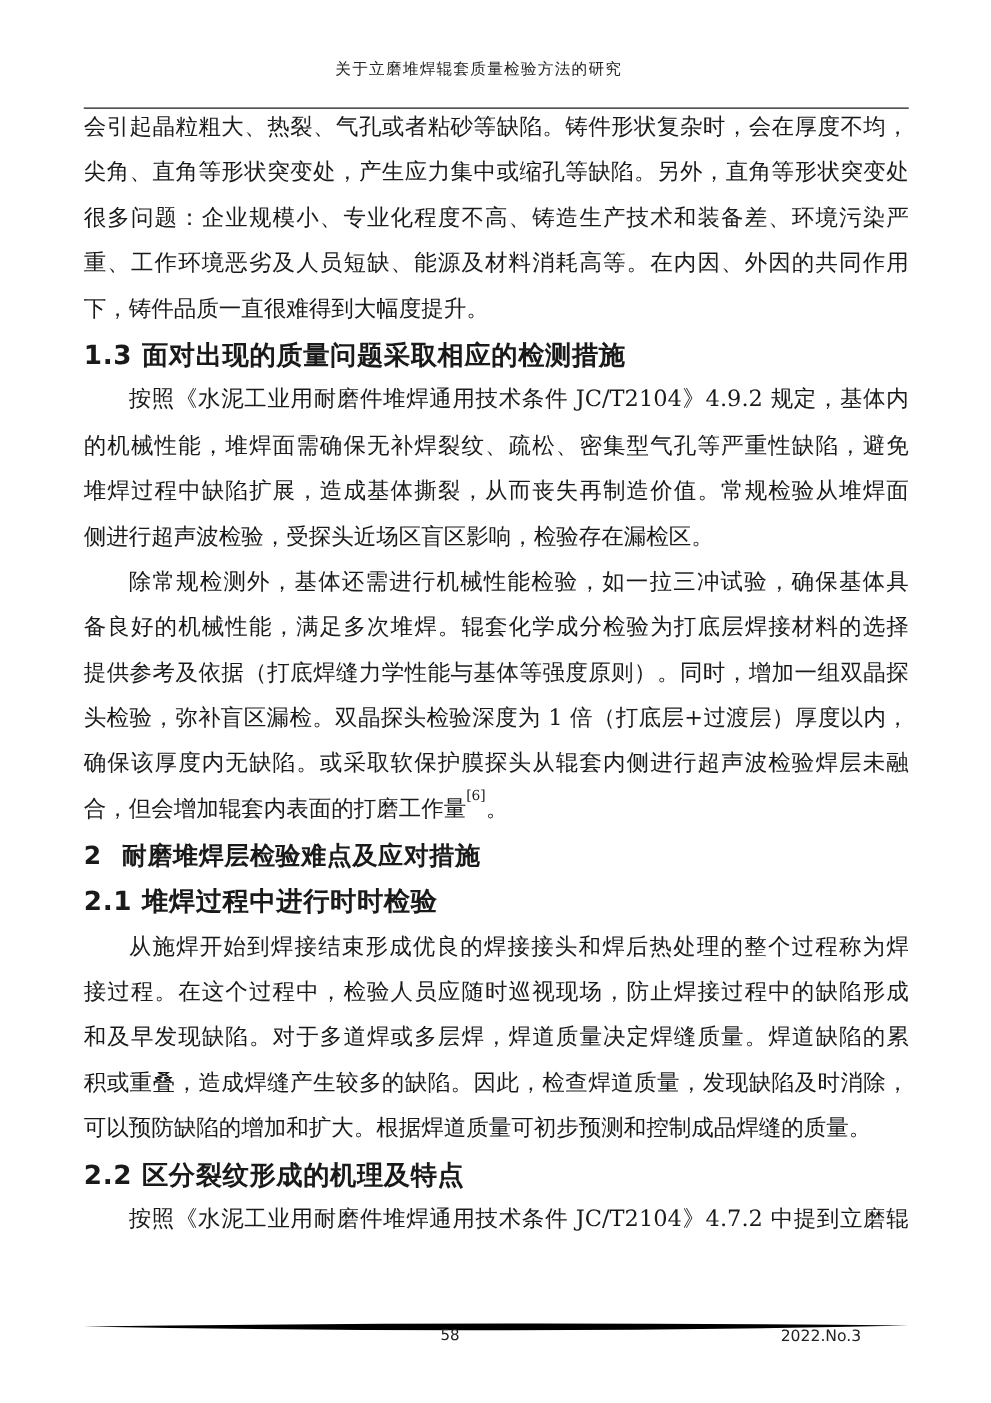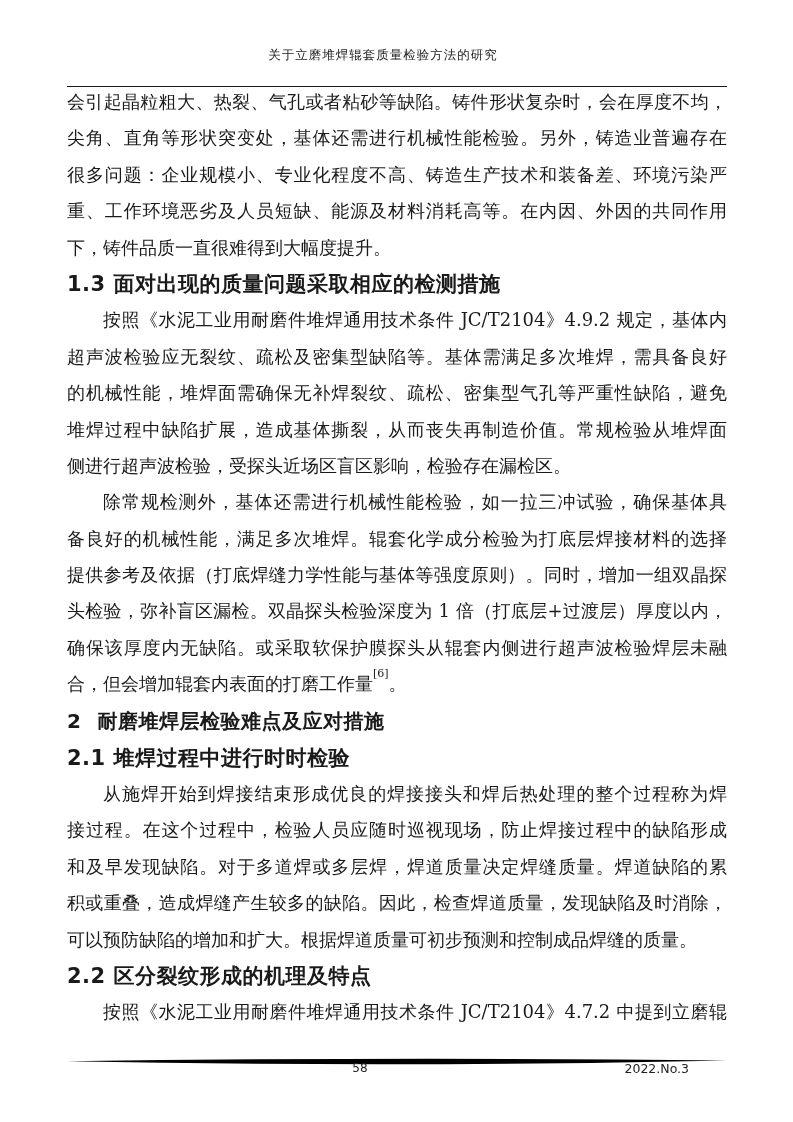--- a/index.html
+++ b/index.html
@@ -45,29 +45,28 @@
   }
 </style>
 </head>
 <body>
 
 <div class="header-title">关于立磨堆焊辊套质量检验方法的研究</div>
 <div class="header-rule"></div>
 
 <div class="content">
   <div class="line">会引起晶粒粗大、热裂、气孔或者粘砂等缺陷。铸件形状复杂时，会在厚度不均，</div>
-  <div class="line">尖角、直角等形状突变处，基体还需进行机械性能检验。另外，铸造业普遍存在</div>
+  <div class="line">尖角、直角等形状突变处，产生应力集中或缩孔等缺陷。另外，直角等形状突变处</div>
   <div class="line">很多问题：企业规模小、专业化程度不高、铸造生产技术和装备差、环境污染严</div>
   <div class="line">重、工作环境恶劣及人员短缺、能源及材料消耗高等。在内因、外因的共同作用</div>
   <div class="line last">下，铸件品质一直很难得到大幅度提升。</div>
 
   <div class="h3row">1.3 面对出现的质量问题采取相应的检测措施</div>
 
   <div class="line indent">按照《水泥工业用耐磨件堆焊通用技术条件 JC/T2104》4.9.2 规定，基体内部</div>
-  <div class="line">超声波检验应无裂纹、疏松及密集型缺陷等。基体需满足多次堆焊，需具备良好</div>
   <div class="line">的机械性能，堆焊面需确保无补焊裂纹、疏松、密集型气孔等严重性缺陷，避免</div>
   <div class="line">堆焊过程中缺陷扩展，造成基体撕裂，从而丧失再制造价值。常规检验从堆焊面</div>
   <div class="line last">侧进行超声波检验，受探头近场区盲区影响，检验存在漏检区。</div>
 
   <div class="line indent">除常规检测外，基体还需进行机械性能检验，如一拉三冲试验，确保基体具</div>
   <div class="line">备良好的机械性能，满足多次堆焊。辊套化学成分检验为打底层焊接材料的选择</div>
   <div class="line">提供参考及依据（打底焊缝力学性能与基体等强度原则）。同时，增加一组双晶探</div>
   <div class="line">头检验，弥补盲区漏检。双晶探头检验深度为 1 倍（打底层+过渡层）厚度以内，</div>
   <div class="line">确保该厚度内无缺陷。或采取软保护膜探头从辊套内侧进行超声波检验焊层未融</div>
   <div class="line last"><span>合，但会增加辊套内表面的打磨工作量</span><sup class="cite">[6]</sup><span>。</span></div>

